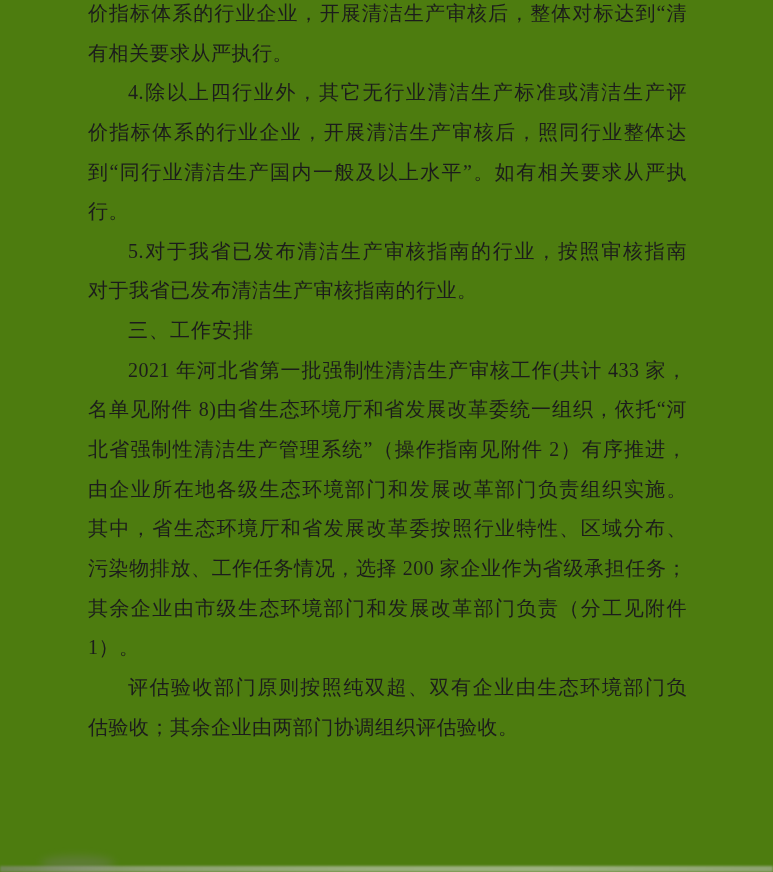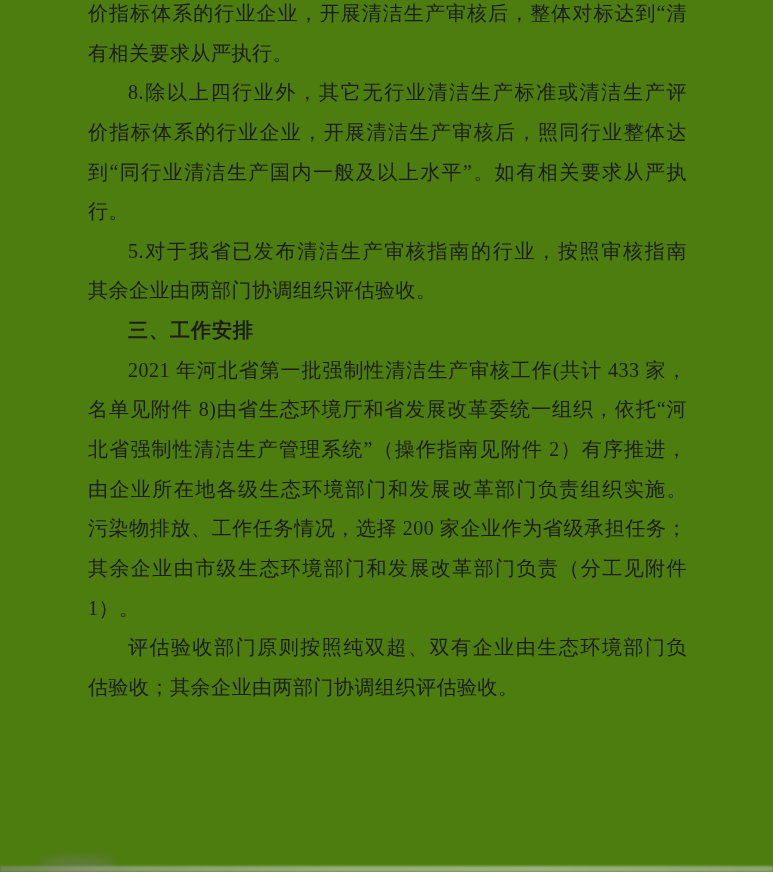--- a/index.html
+++ b/index.html
@@ -30,21 +30,21 @@
     text-justify: inter-character;
     min-height: 39.64px;
   }
   .line.fill {
     text-align-last: justify;
   }
   .ind {
     text-indent: 2em;
   }
   .h2 {
-    font-weight: 700;
+    font-weight: 400;
     font-family: "Liberation Sans", sans-serif;
     letter-spacing: 1px;
   }
   .h3 {
     letter-spacing: 2px;
   }
   
   .bottom-band {
     position: absolute;
     left: 0;
@@ -70,35 +70,36 @@
 </style>
 </head>
 <body>
 
 <div class="page">
   <div class="textblock">
 
     <div class="line fill">价指标体系的行业企业，开展清洁生产审核后，整体对标达到“清</div>
     <div class="line">有相关要求从严执行。</div>
 
-    <div class="line fill ind">8.除以上四行业外，其它无行业清洁生产标准或清洁生产评</div>
+    <div class="line fill ind">4.除以上四行业外，其它无行业清洁生产标准或清洁生产评</div>
     <div class="line fill">价指标体系的行业企业，开展清洁生产审核后，照同行业整体达</div>
     <div class="line fill">到“同行业清洁生产国内一般及以上水平”。如有相关要求从严执</div>
     <div class="line">行。</div>
 
     <div class="line fill ind">5.对于我省已发布清洁生产审核指南的行业，按照审核指南</div>
-    <div class="line">其余企业由两部门协调组织评估验收。</div>
+    <div class="line">对于我省已发布清洁生产审核指南的行业。</div>
 
     <div class="line ind h2">三、工作安排</div>
 
 
     <div class="line fill ind">2021 年河北省第一批强制性清洁生产审核工作(共计 433 家，</div>
     <div class="line fill">名单见附件 8)由省生态环境厅和省发展改革委统一组织，依托“河</div>
     <div class="line fill">北省强制性清洁生产管理系统”（操作指南见附件 2）有序推进，</div>
     <div class="line fill">由企业所在地各级生态环境部门和发展改革部门负责组织实施。</div>
+    <div class="line fill">其中，省生态环境厅和省发展改革委按照行业特性、区域分布、</div>
     <div class="line fill">污染物排放、工作任务情况，选择 200 家企业作为省级承担任务；</div>
     <div class="line fill">其余企业由市级生态环境部门和发展改革部门负责（分工见附件</div>
     <div class="line">1）。</div>
 
     <div class="line fill ind">评估验收部门原则按照纯双超、双有企业由生态环境部门负</div>
     <div class="line">估验收；其余企业由两部门协调组织评估验收。</div>
 
   </div>
 
   <div class="smudge"></div>

